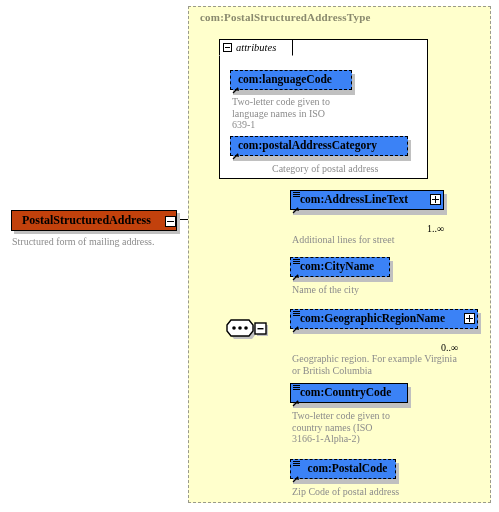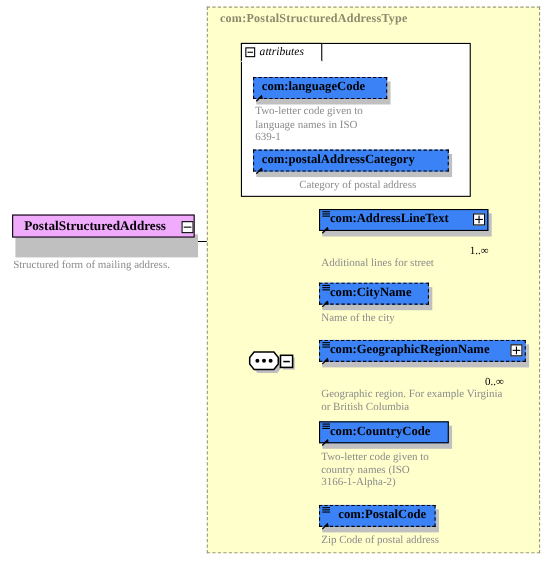--- a/index.html
+++ b/index.html
@@ -189,24 +189,24 @@
     font-size: 10px;
     color: #8c8c8c;
     line-height: 11.5px;
     white-space: pre-line;
   }
 
   
   .root-node {
     position: absolute;
     left: 11px;
-    top: 195px;
+    top: 210px;
     width: 166px;
     height: 21px;
-    background: #f0abfc;
+    background: #c2410c;
     border: 1.5px solid #000000;
     box-sizing: border-box;
     display: flex;
     align-items: center;
   }
   .root-label {
     font-size: 12px;
     font-weight: bold;
     color: #000000;
     margin-left: 10px;

